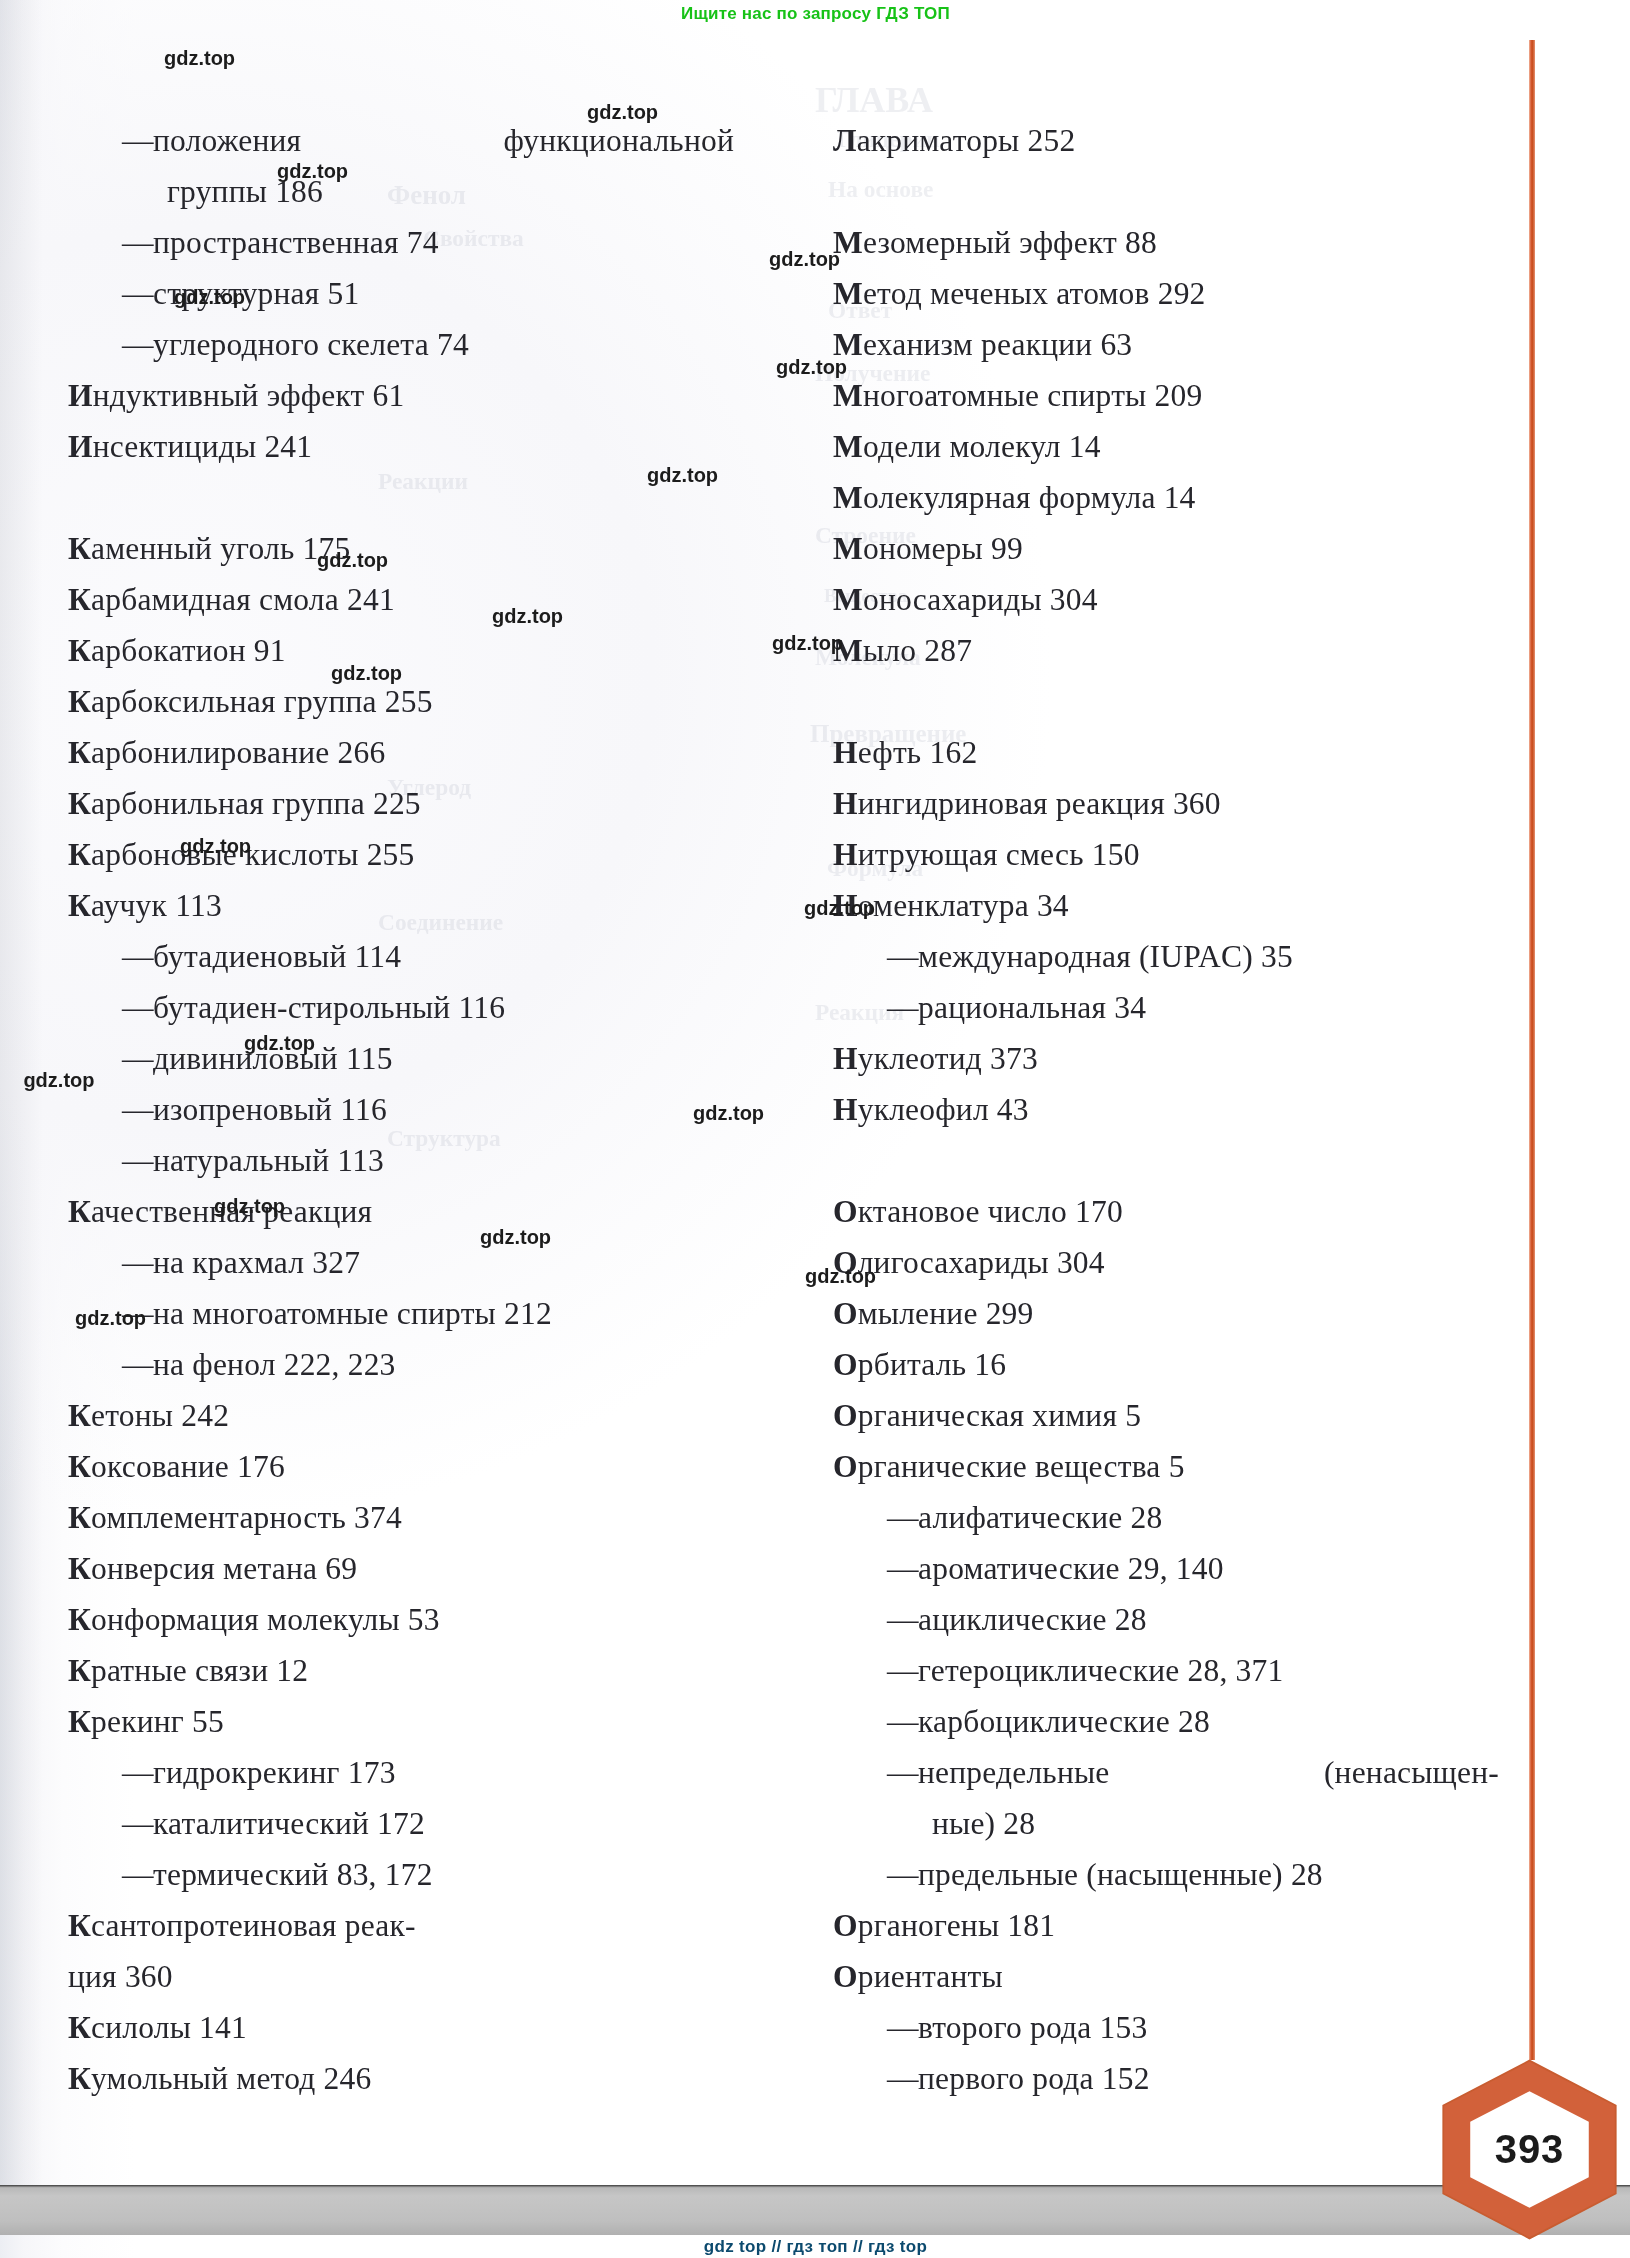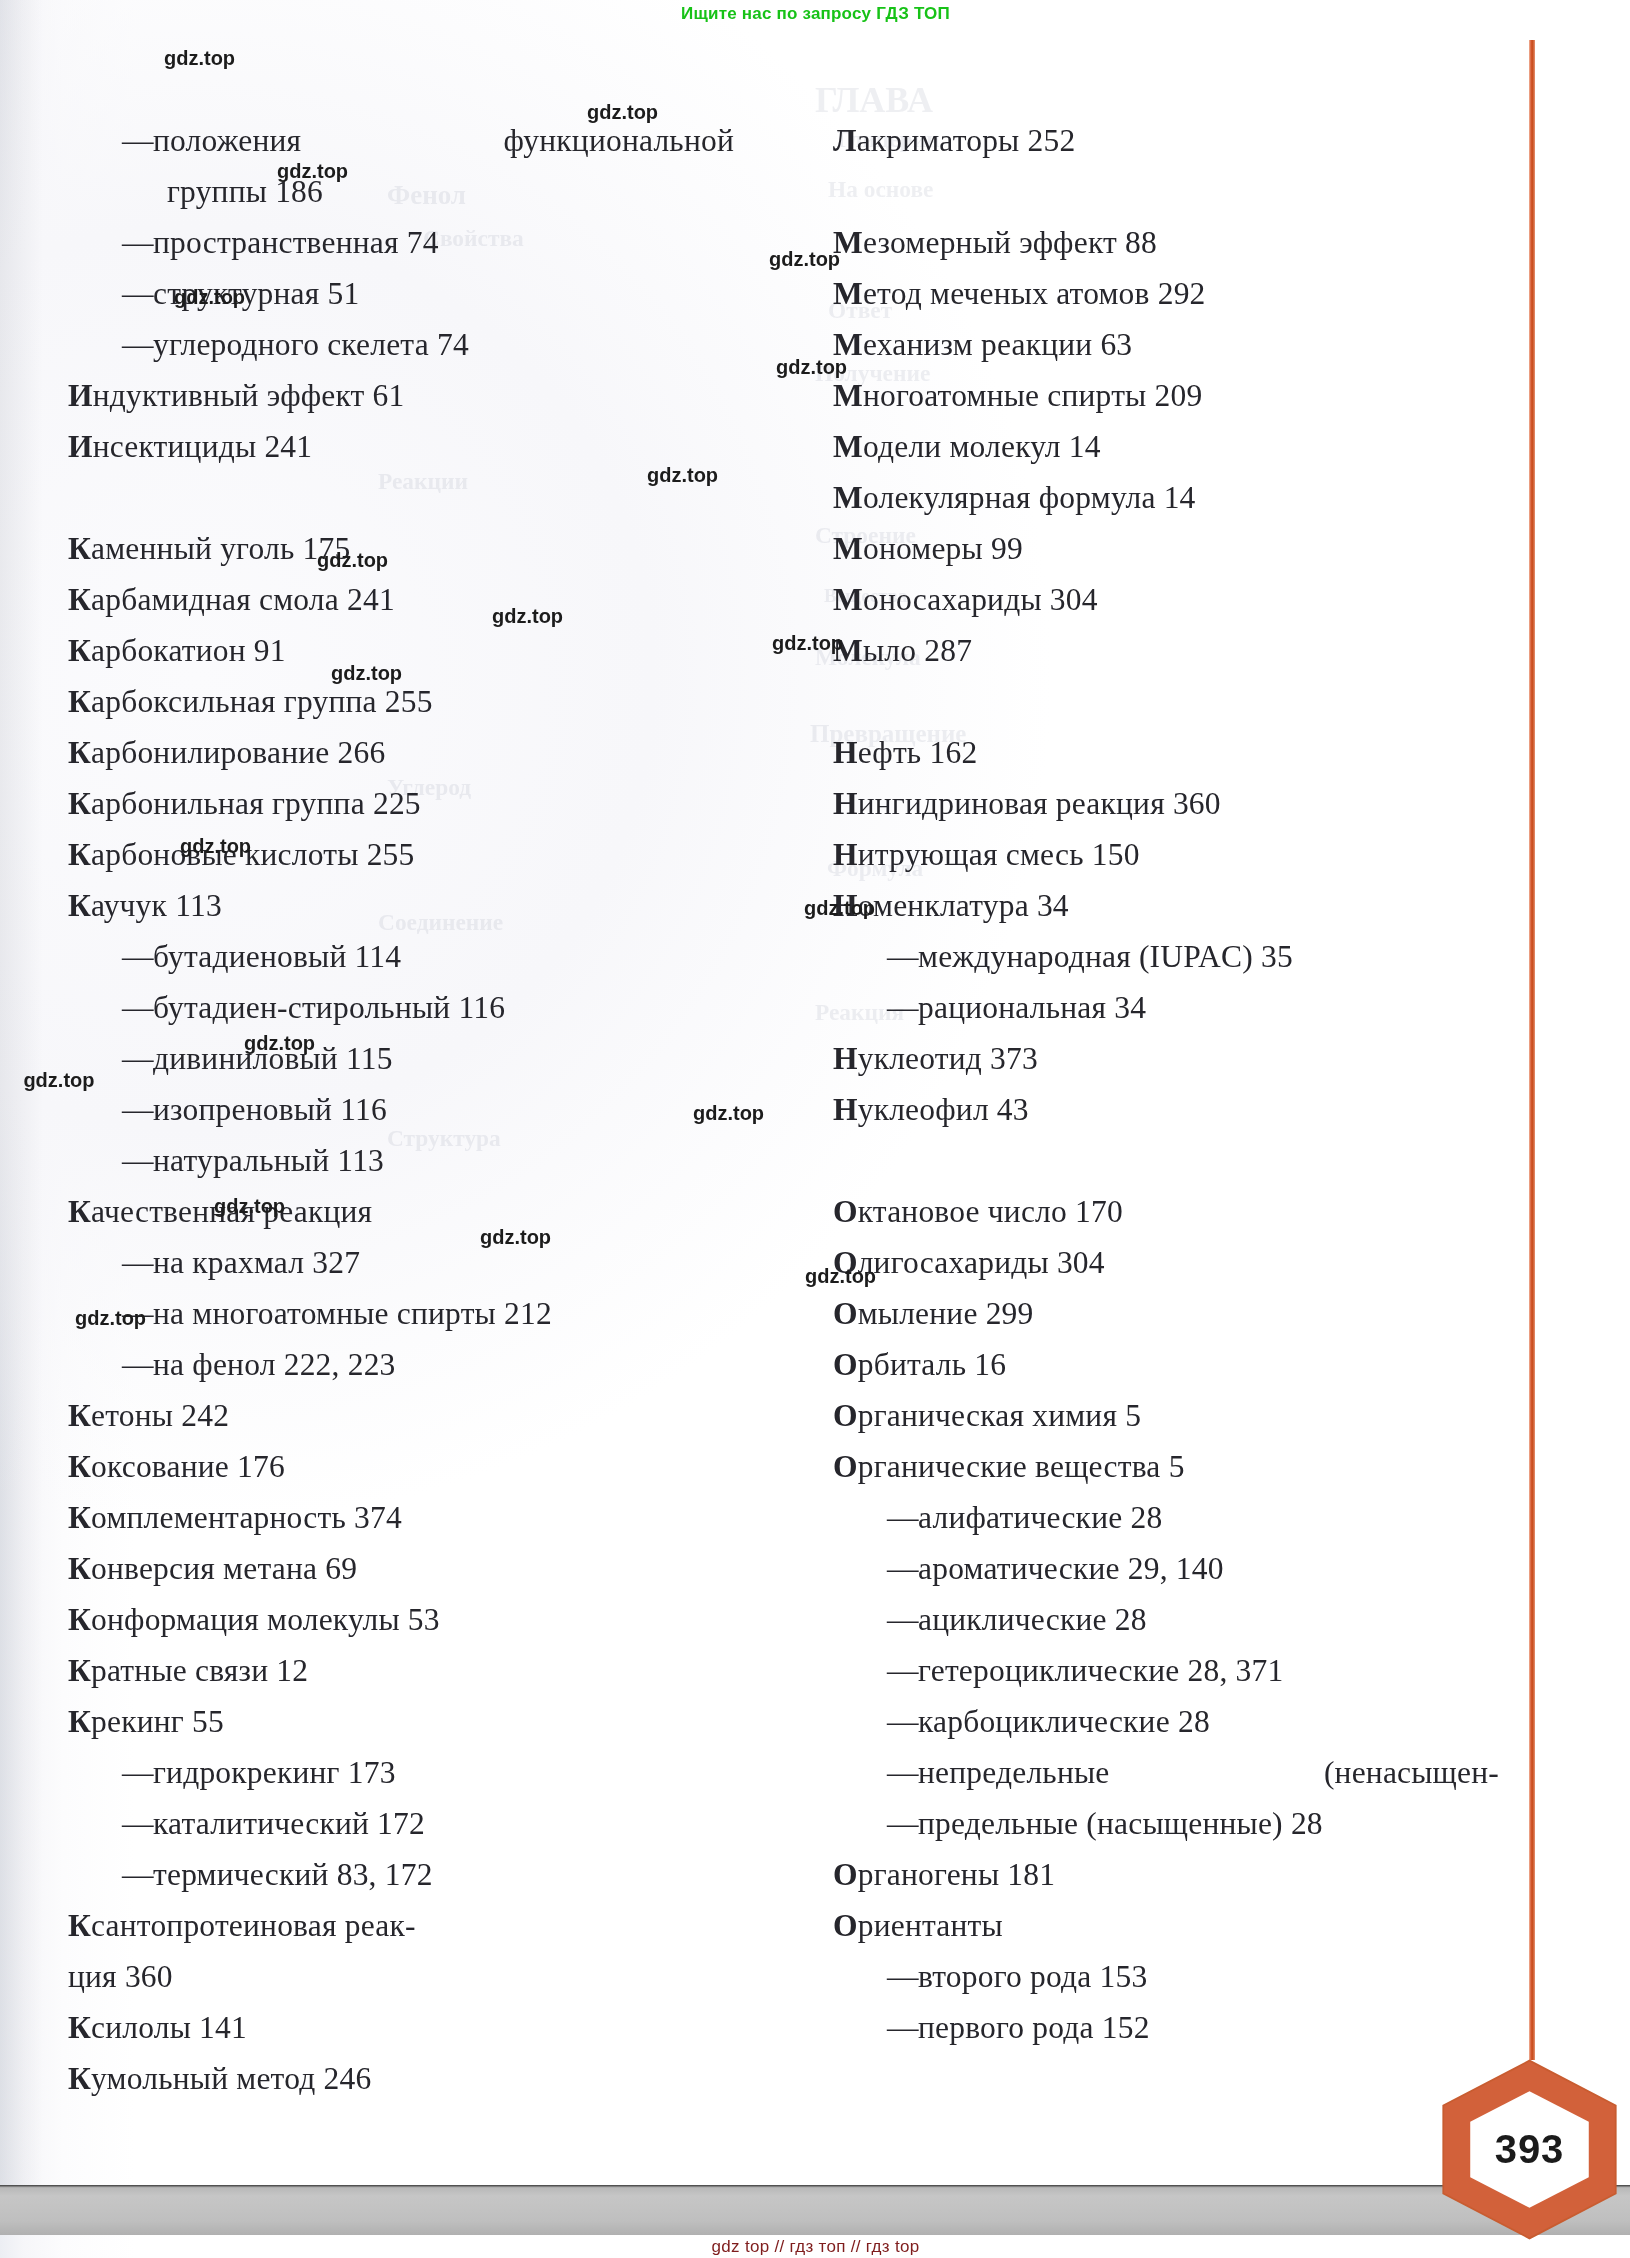--- a/index.html
+++ b/index.html
@@ -104,22 +104,22 @@
     left: 0;
     top: 2236px;
     width: 1631px;
     height: 22.5px;
     text-align: center;
     z-index: 40;
   }
   .site-footer-text {
     font-family: "Liberation Sans", sans-serif;
     font-size: 17px;
-    font-weight: 400;
-    color: #7f1d1d;
+    font-weight: 700;
+    color: #0c4a6e;
     line-height: 22.5px;
     letter-spacing: 0.3px;
     text-align: center;
   }
 
   
   .columns {
     position: absolute;
     left: 0; top: 0;
     width: 1631px; height: 2187px;
@@ -289,20 +289,21 @@
         <div class="idx head"><span class="cap">О</span><span>мыление  299</span></div>
         <div class="idx head"><span class="cap">О</span><span>рбиталь  16</span></div>
         <div class="idx head"><span class="cap">О</span><span>рганическая  химия  5</span></div>
         <div class="idx head"><span class="cap">О</span><span>рганические  вещества  5</span></div>
         <div class="idx sub"><span class="dash">—</span><span>алифатические  28</span></div>
         <div class="idx sub"><span class="dash">—</span><span>ароматические  29,  140</span></div>
         <div class="idx sub"><span class="dash">—</span><span>ациклические  28</span></div>
         <div class="idx sub"><span class="dash">—</span><span>гетероциклические  28,  371</span></div>
         <div class="idx sub"><span class="dash">—</span><span>карбоциклические  28</span></div>
         <div class="idx sub spread"><span class="dash">—</span><span>непредельные     (ненасыщен-</span></div>
+        <div class="idx cont"><span>ные)  28</span></div>
         <div class="idx sub"><span class="dash">—</span><span>предельные  (насыщенные)  28</span></div>
         <div class="idx head"><span class="cap">О</span><span>рганогены  181</span></div>
         <div class="idx head"><span class="cap">О</span><span>риентанты</span></div>
         <div class="idx sub"><span class="dash">—</span><span>второго  рода  153</span></div>
         <div class="idx sub"><span class="dash">—</span><span>первого  рода  152</span></div>
       </div>
   </div>
 
   <div id="wm-layer">
       <div class="wm" style="left: 164px; top: 47px;">gdz.top</div>

